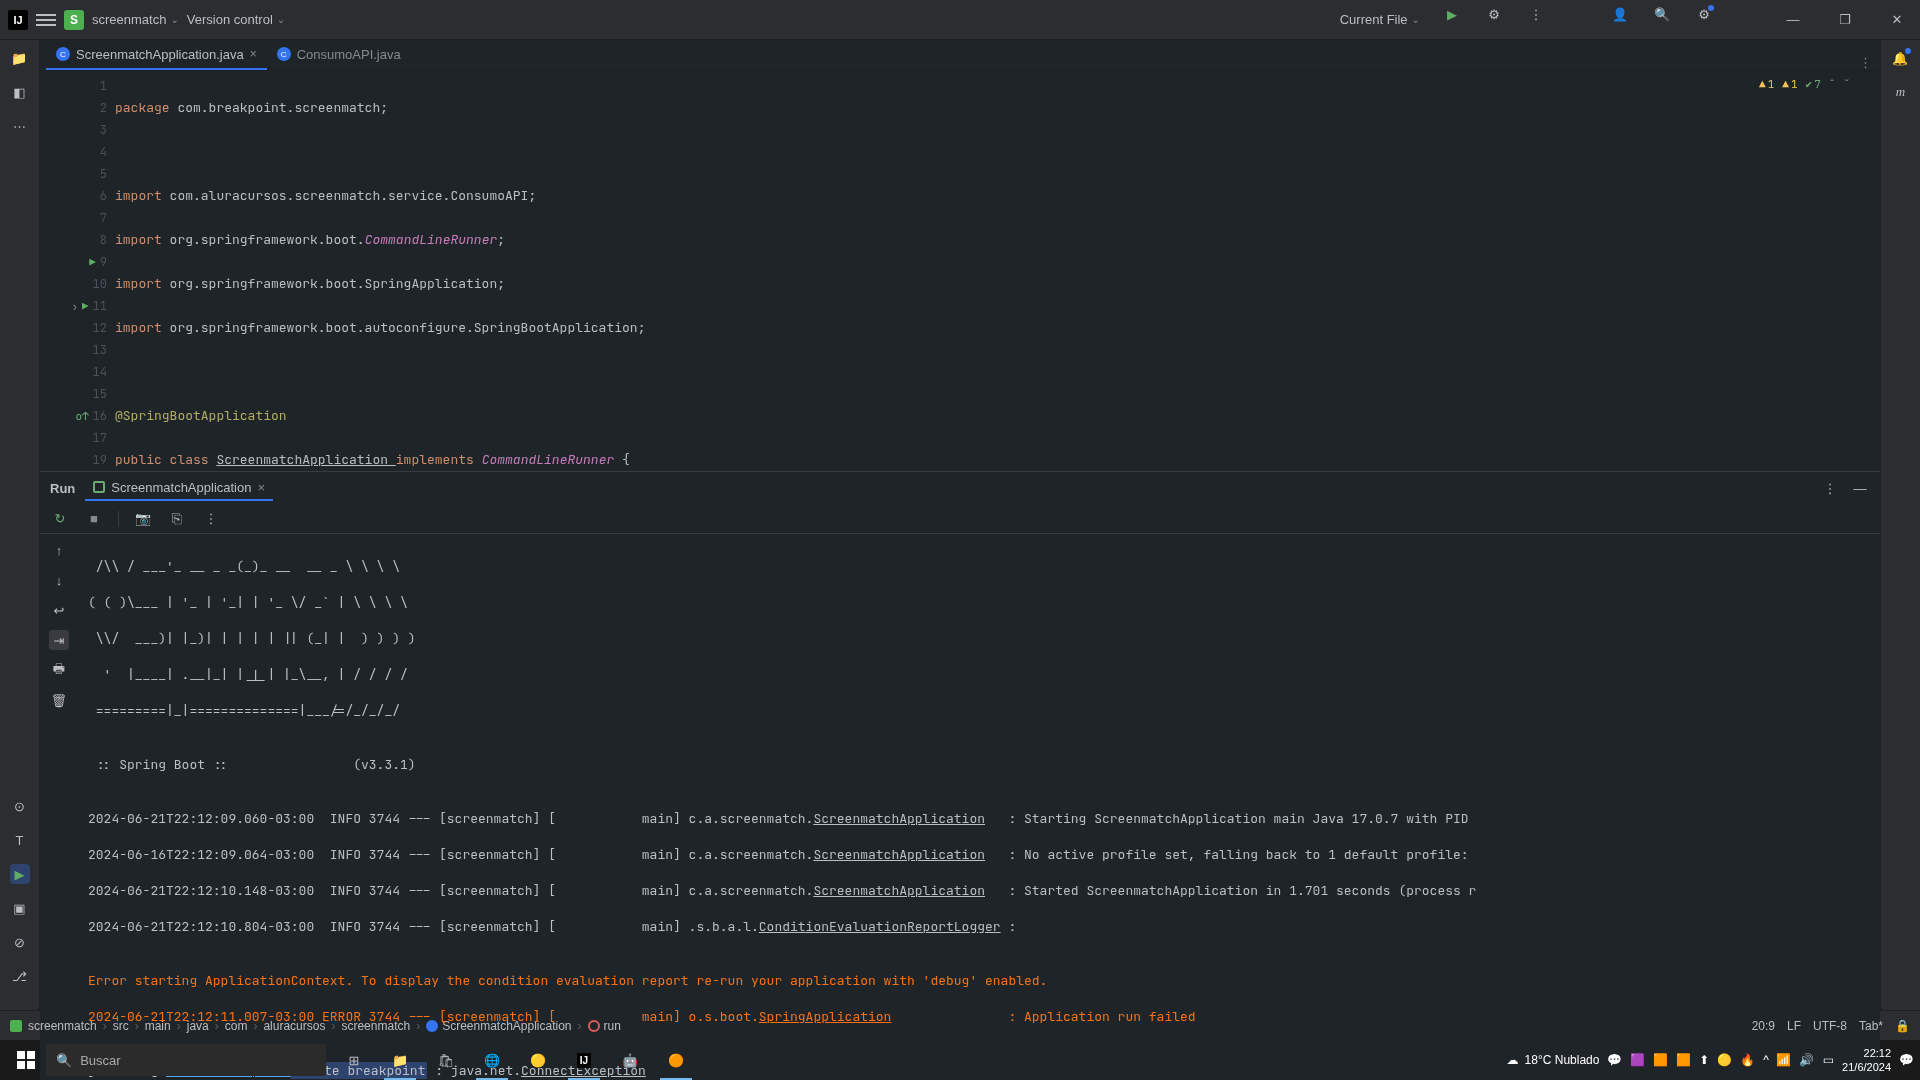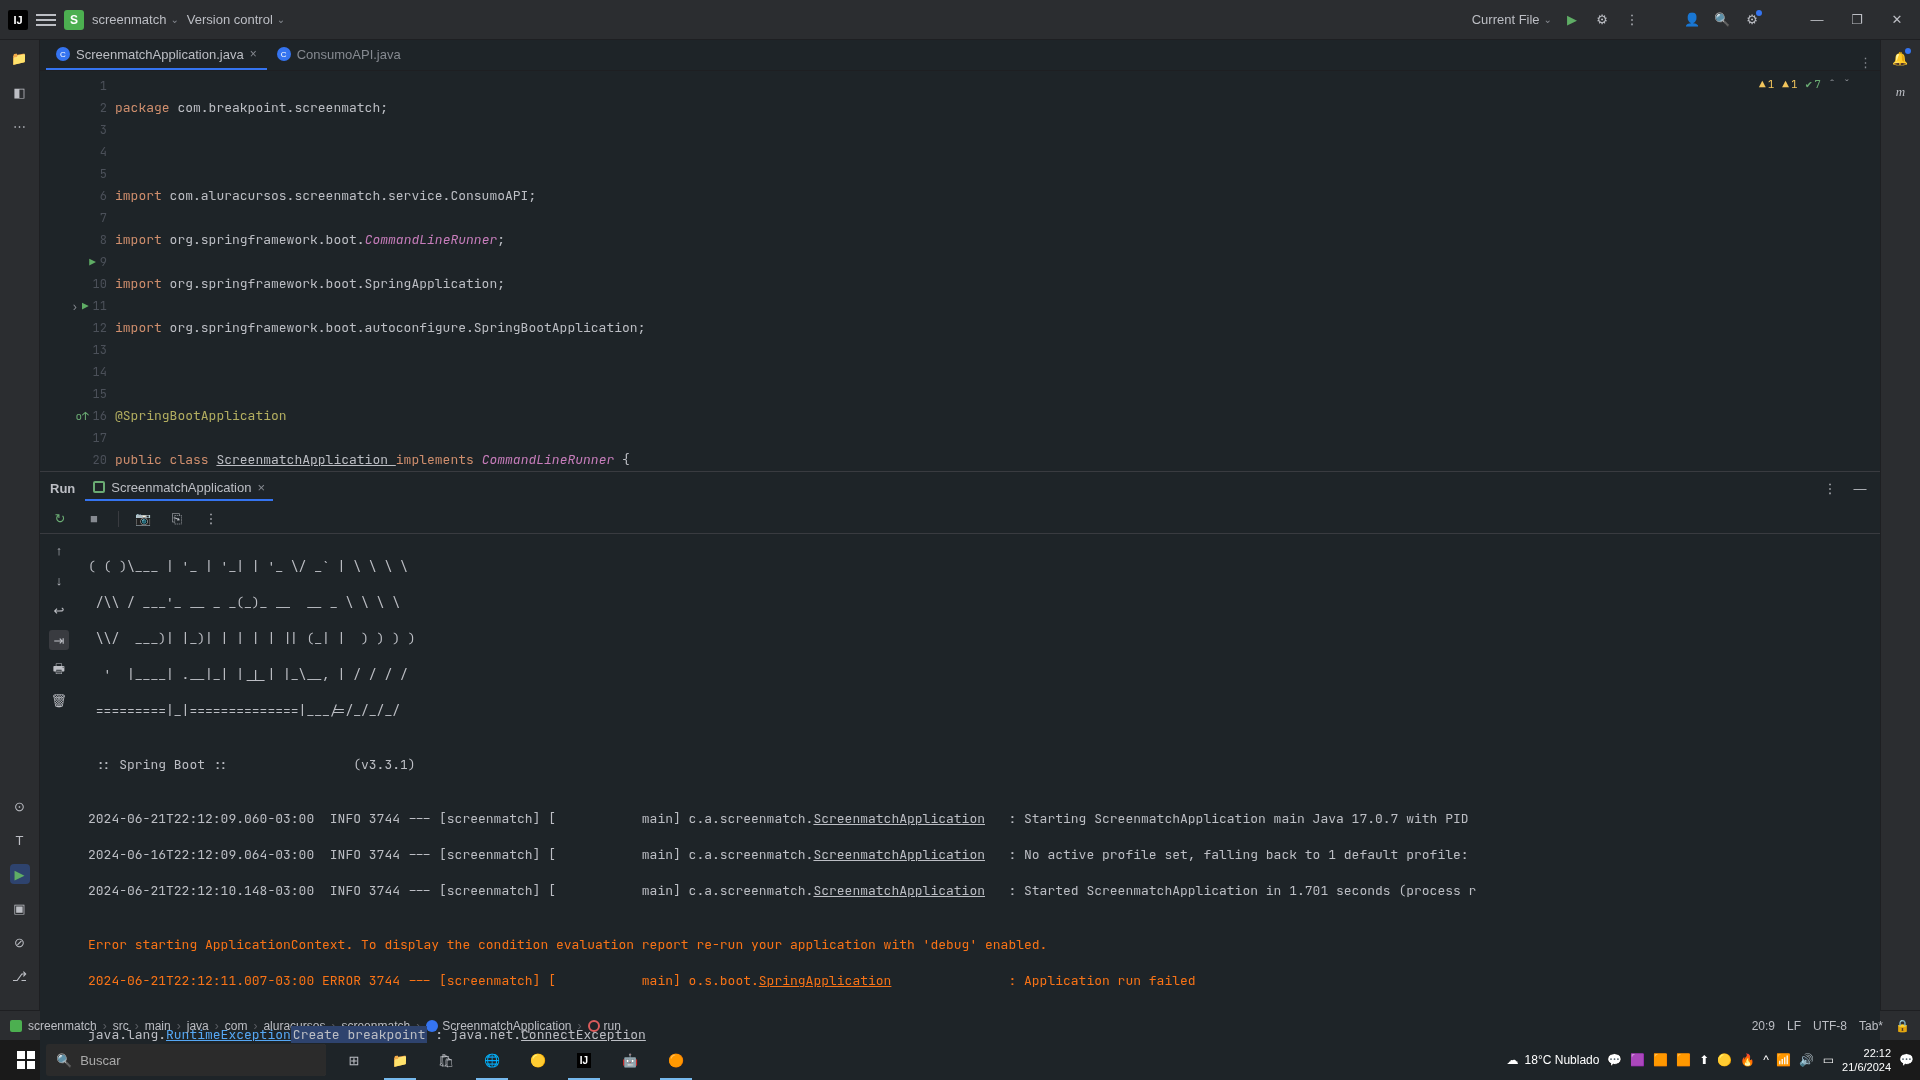--- a/index.html
+++ b/index.html
@@ -2,21 +2,21 @@
 <html><head>
 <meta charset="utf-8">
 <style>
 * { margin:0; padding:0; box-sizing:border-box; }
 body { font-family:'Segoe UI',sans-serif; background:#1e2428; color:#bcbec4; overflow:hidden; width:1920px; height:1080px; font-size:13px; }
 .mono { font-family:'JetBrains Mono','Consolas',monospace; }
 
 
 .titlebar { height:40px; background:#2b2d30; display:flex; align-items:center; padding:0 8px; border-bottom:1px solid #1e1f22; }
 .titlebar .left { display:flex; align-items:center; gap:8px; }
-.titlebar .right { margin-left:auto; display:flex; align-items:center; gap:10px; }
+.titlebar .right { margin-left:auto; display:flex; gap:22px; }
 .ij-logo { width:20px; height:20px; background:#000; color:#fff; display:flex; align-items:center; justify-content:center; font-weight:bold; font-size:11px; border-radius:2px;}
 .hamburger { width:20px; display:flex; flex-direction:column; gap:3px; cursor:pointer;}
 .hamburger span{height:2px;background:#bcbec4;}
 .proj-badge { width:20px; height:20px; background:#4caf50; color:#fff; display:flex; align-items:center; justify-content:center; border-radius:3px; font-weight:bold; font-size:12px;}
 .dd { display:flex; align-items:center; gap:4px; cursor:pointer; color:#bcbec4;}
 .chev::after{content:'⌄'; font-size:10px; color:#868a91;}
 .icn { width:20px; height:20px; display:flex; align-items:center; justify-content:center; cursor:pointer; color:#bcbec4; }
 .run-tri { color:#5fad65; }
 .win-btn { width:30px; height:30px; display:flex; align-items:center; justify-content:center; cursor:pointer;}
 .notif-dot{position:relative;}
@@ -202,21 +202,21 @@
             <span>15</span>
           </div>
         <div class="ln">
             <span class="gicn" style="color:#6aab73">o↑</span>
             <span>16</span>
           </div>
         <div class="ln">
             <span>17</span>
           </div>
         <div class="ln">
-            <span>20</span>
+            <span>19</span>
           </div>
 
       </div>
       <div class="code">
 <div class="line"><span class="kw">package </span><span>com.breakpoint.screenmatch</span>;</div>
 <div class="line"></div>
 <div class="line"><span class="kw">import </span><span>com.aluracursos.screenmatch.service.ConsumoAPI</span>;</div>
 <div class="line"><span class="kw">import </span><span>org.springframework.boot.</span><span class="fld">CommandLineRunner</span>;</div>
 <div class="line"><span class="kw">import </span><span>org.springframework.boot.SpringApplication</span>;</div>
 <div class="line"><span class="kw">import </span><span>org.springframework.boot.autoconfigure.SpringBootApplication</span>;</div>
@@ -263,31 +263,32 @@
       <div class="run-body">
         <div class="run-left">
           <div class="icn">↑</div>
           <div class="icn">↓</div>
           <div class="icn">↩</div>
           <div class="icn" style="background:#393b40;border-radius:3px">⇥</div>
           <div class="icn">🖶</div>
           <div class="icn">🗑</div>
         </div>
         <div class="console mono">
+<div> /\\ / ___'_ __ _ _(_)_ __  __ _ \ \ \ \</div>
 <div>( ( )\___ | '_ | '_| | '_ \/ _` | \ \ \ \</div>
-<div> /\\ / ___'_ __ _ _(_)_ __  __ _ \ \ \ \</div>
 <div> \\/  ___)| |_)| | | | | || (_| |  ) ) ) )</div>
 <div>  '  |____| .__|_| |_|_| |_\__, | / / / /</div>
 <div> =========|_|==============|___/=/_/_/_/</div>
 <div></div>
 <div> :: Spring Boot ::                (v3.3.1)</div>
 <div></div>
 <div><span>2024-06-21T22:12:09.060-03:00  INFO 3744 --- [screenmatch] [           main] c.a.screenmatch.</span><span style="text-decoration:underline">ScreenmatchApplication</span><span>   : Starting ScreenmatchApplication main Java 17.0.7 with PID</span></div>
 <div><span>2024-06-16T22:12:09.064-03:00  INFO 3744 --- [screenmatch] [           main] c.a.screenmatch.</span><span style="text-decoration:underline">ScreenmatchApplication</span><span>   : No active profile set, falling back to 1 default profile:</span></div>
 <div><span>2024-06-21T22:12:10.148-03:00  INFO 3744 --- [screenmatch] [           main] c.a.screenmatch.</span><span style="text-decoration:underline">ScreenmatchApplication</span><span>   : Started ScreenmatchApplication in 1.701 seconds (process r</span></div>
+<div><span>2024-06-21T22:12:10.804-03:00  INFO 3744 --- [screenmatch] [           main] .s.b.a.l.</span><span style="text-decoration:underline">ConditionEvaluationReportLogger</span><span> :</span></div>
 <div></div>
 <div class="err">Error starting ApplicationContext. To display the condition evaluation report re-run your application with 'debug' enabled.</div>
 <div class="err"><span>2024-06-21T22:12:11.007-03:00 ERROR 3744 --- [screenmatch] [           main] o.s.boot.</span><span style="text-decoration:underline">SpringApplication</span><span>               : Application run failed</span></div>
 <div></div>
 <div><span>java.lang.</span><span class="link">RuntimeException</span><span class="tag">Create breakpoint</span><span> : java.net.</span><span style="text-decoration:underline">ConnectException</span></div>
 
 
 
 
         </div>

